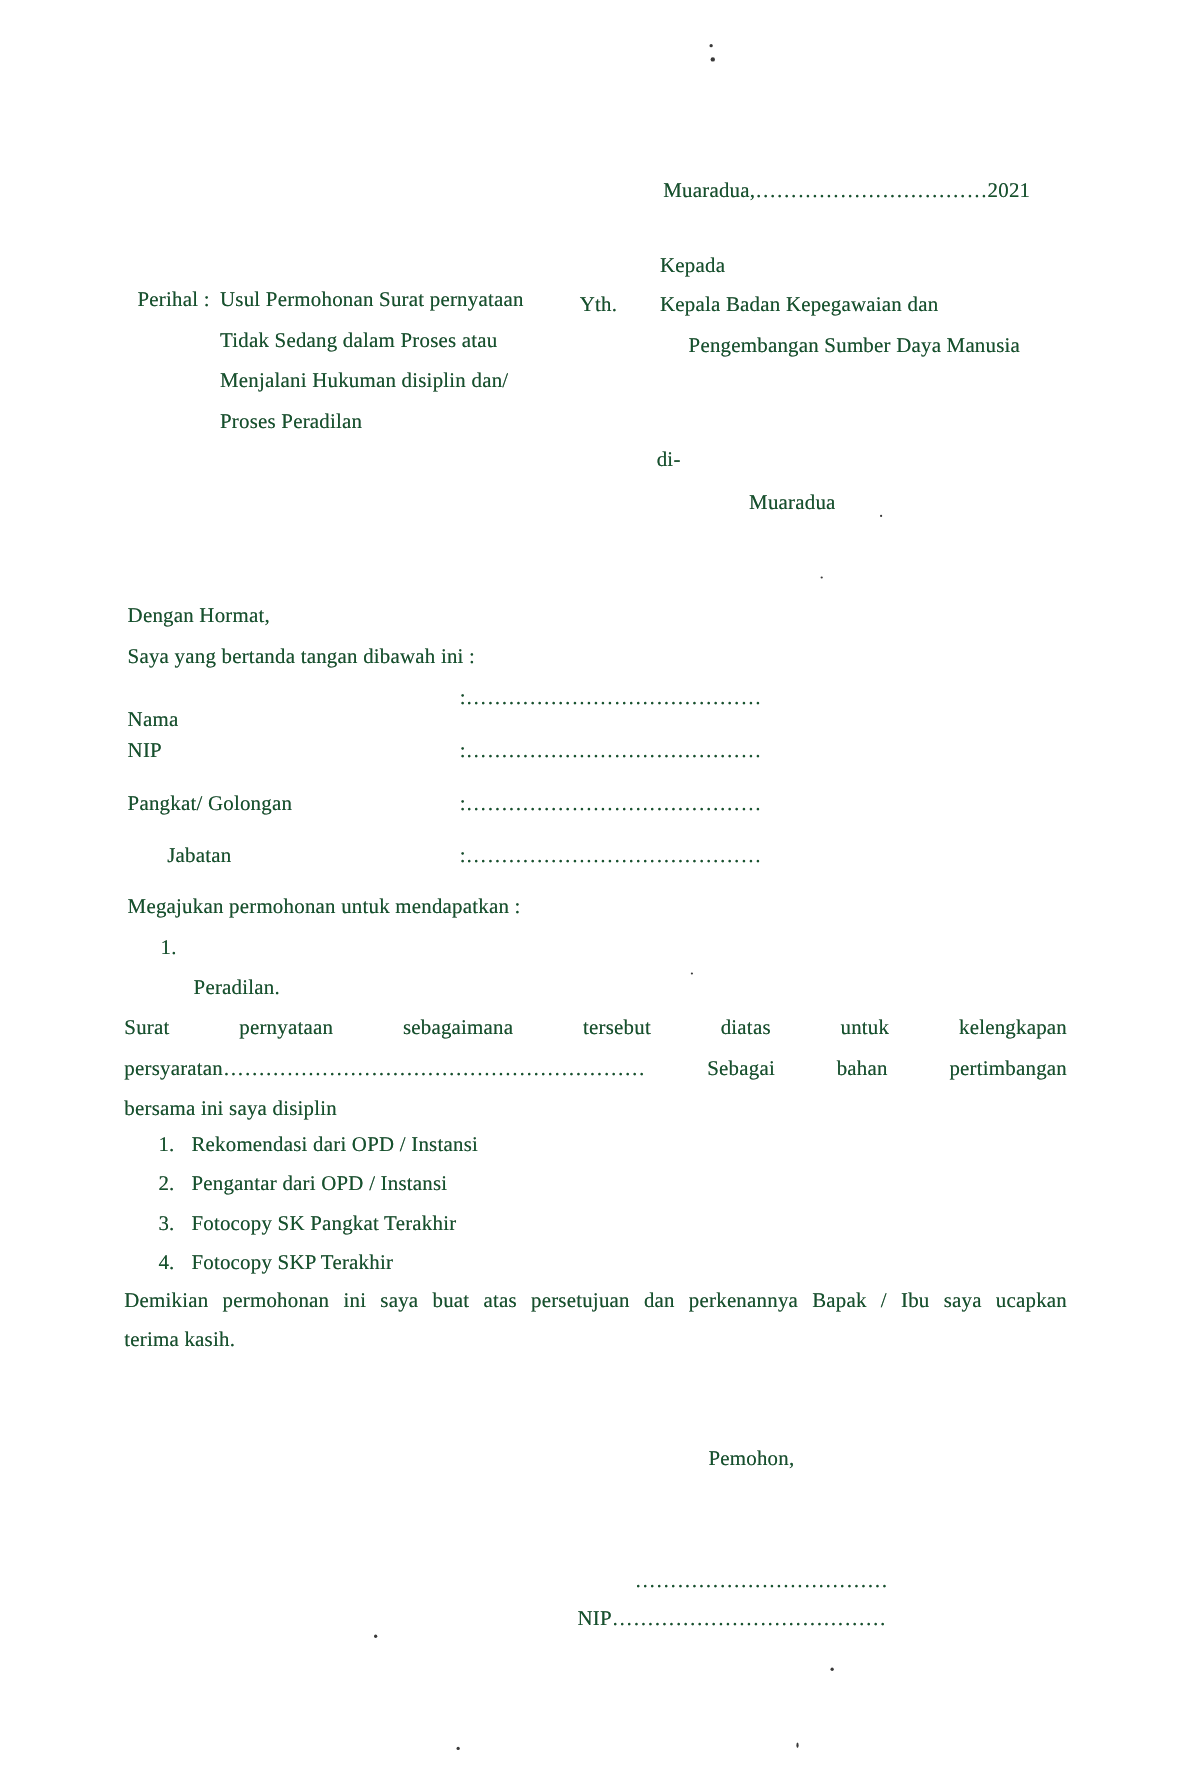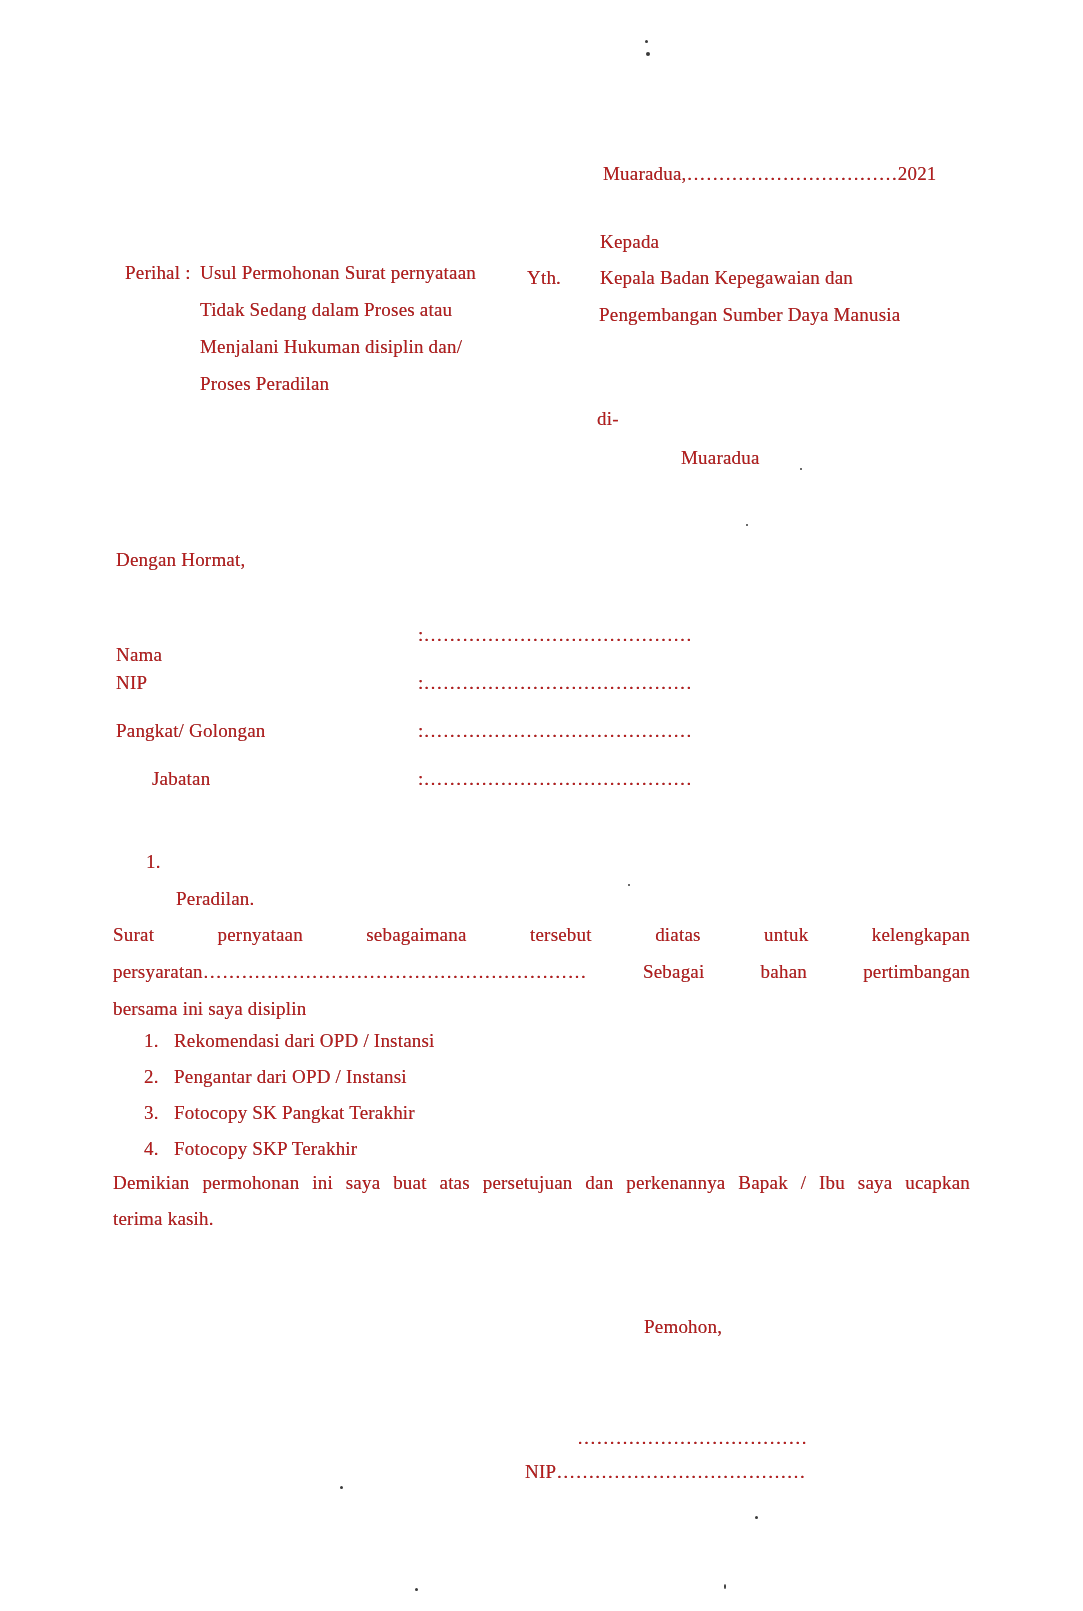--- a/index.html
+++ b/index.html
@@ -7,21 +7,21 @@
     padding: 0;
     background: #ffffff;
   }
   .page {
     position: relative;
     width: 1083px;
     height: 1611px;
     background: #ffffff;
     font-family: "Liberation Serif", "DejaVu Serif", serif;
     font-size: 19px;
-    color: #b91c1c;
+    color: #14532d;
     overflow: hidden;
     text-shadow: 0 0 0.5px rgba(20,20,20,0.55);
     letter-spacing: 0.2px;
   }
   .abs {
     position: absolute;
     white-space: nowrap;
     line-height: 1.2;
   }
   .just {
@@ -46,39 +46,41 @@
   <div class="abs" style="left:600px; top:231px;">Kepada</div>
 
   <div class="abs" style="left:125px; top:262px;">Perihal :</div>
   <div class="abs" style="left:200px; top:262px;">Usul Permohonan Surat pernyataan</div>
   <div class="abs" style="left:200px; top:299px;">Tidak Sedang dalam Proses atau</div>
   <div class="abs" style="left:200px; top:336px;">Menjalani Hukuman disiplin dan/</div>
   <div class="abs" style="left:200px; top:373px;">Proses Peradilan</div>
 
   <div class="abs" style="left:527px; top:267px;">Yth.</div>
   <div class="abs" style="left:600px; top:267px;">Kepala Badan Kepegawaian dan</div>
-  <div class="abs" style="left:599px; top:304px;">Pengembangan Sumber Daya Manusia</div>
+  <div class="abs" style="left:626px; top:304px;">Pengembangan Sumber Daya Manusia</div>
 
   <div class="abs" style="left:597px; top:408px;">di-</div>
   <div class="abs" style="left:681px; top:447px;">Muaradua</div>
 
   <div class="abs" style="left:116px; top:549px;">Dengan Hormat,</div>
+  <div class="abs" style="left:116px; top:587px;">Saya yang bertanda tangan dibawah ini :</div>
 
   <div class="abs" style="left:116px; top:644px;">Nama</div>
   <div class="abs" style="left:418px; top:624px;">:……………………………………</div>
 
   <div class="abs" style="left:116px; top:672px;">NIP</div>
   <div class="abs" style="left:418px; top:672px;">:……………………………………</div>
 
   <div class="abs" style="left:116px; top:720px;">Pangkat/ Golongan</div>
   <div class="abs" style="left:418px; top:720px;">:……………………………………</div>
 
   <div class="abs" style="left:116px; top:768px;margin-left:36px;">Jabatan</div>
   <div class="abs" style="left:418px; top:768px;">:……………………………………</div>
 
+  <div class="abs" style="left:116px; top:814px;">Megajukan permohonan untuk mendapatkan :</div>
   <div class="abs" style="left:146px; top:851px;">1.</div>
   <div class="abs" style="left:176px; top:888px;">Peradilan.</div>
 
   <div class="abs just" style="left:113px; top:961px; width:857px;">persyaratan…………………………………………………… Sebagai bahan pertimbangan</div>
   <div class="abs just" style="left:113px; top:924px; width:857px;">Surat pernyataan sebagaimana tersebut diatas untuk kelengkapan</div>
   <div class="abs" style="left:113px; top:998px;">bersama ini saya disiplin</div>
 
   <div class="abs" style="left:144px; top:1030px;">1.</div>
   <div class="abs" style="left:174px; top:1030px;">Rekomendasi dari OPD / Instansi</div>
 

